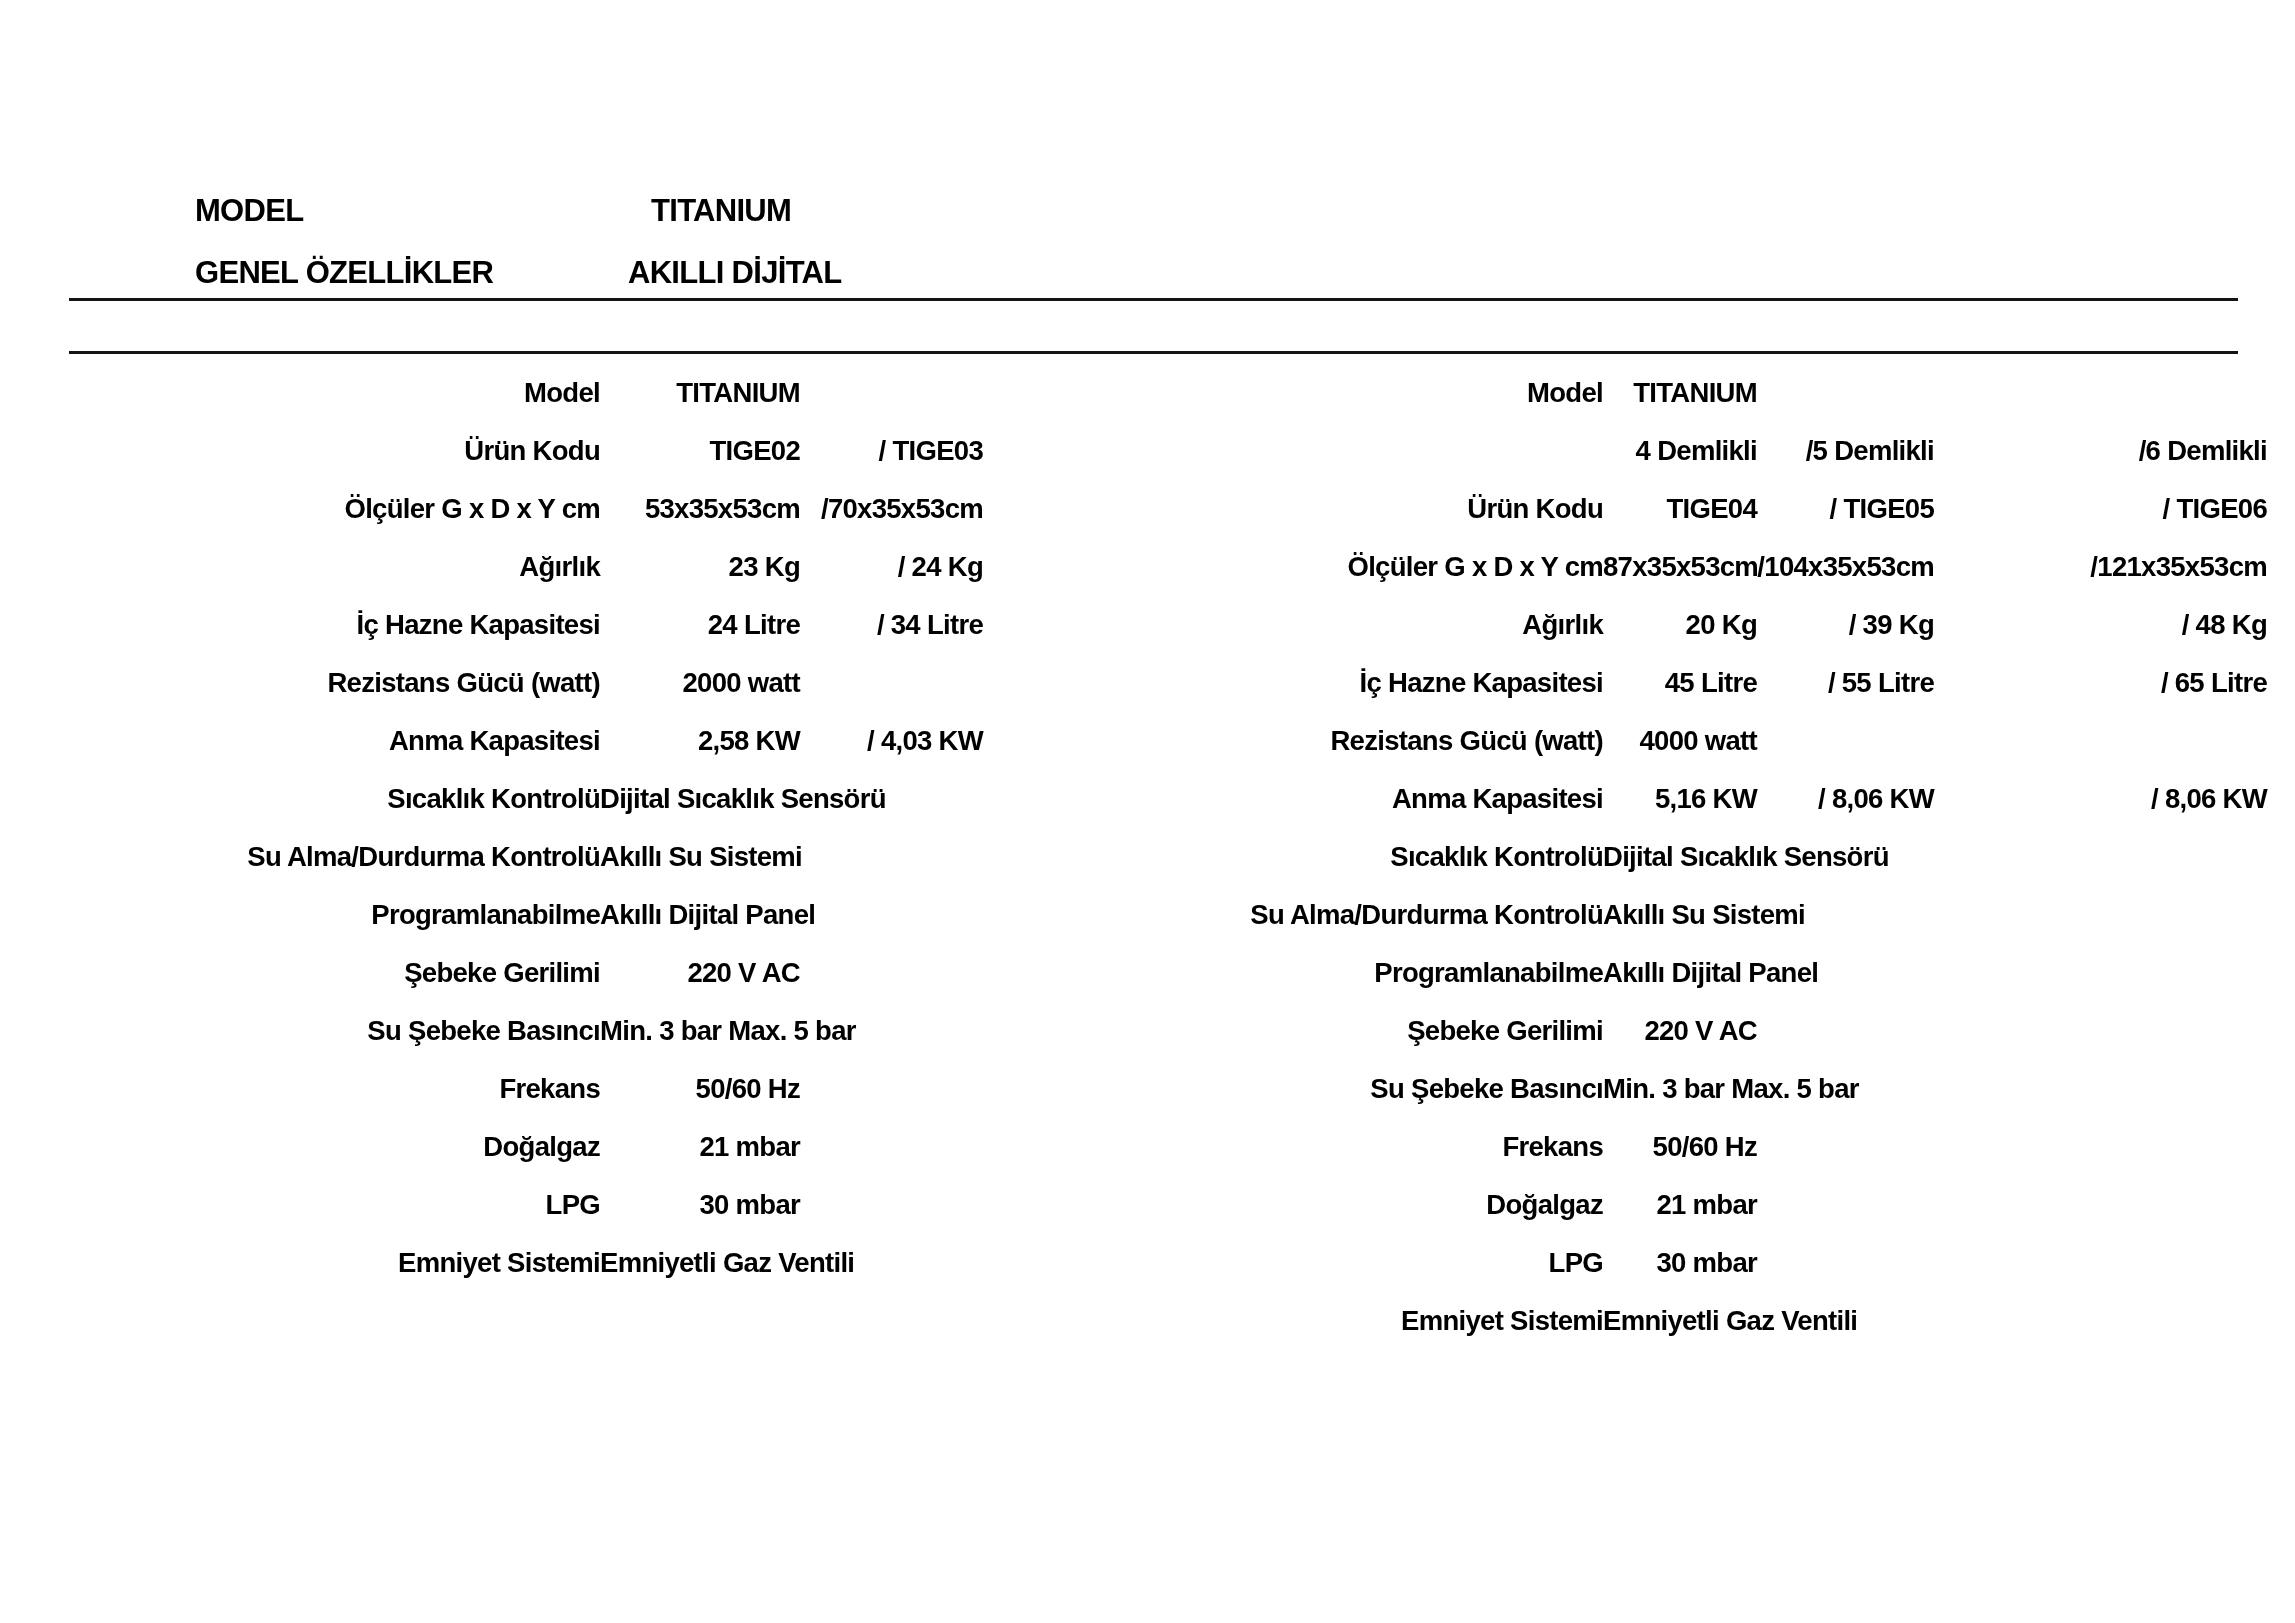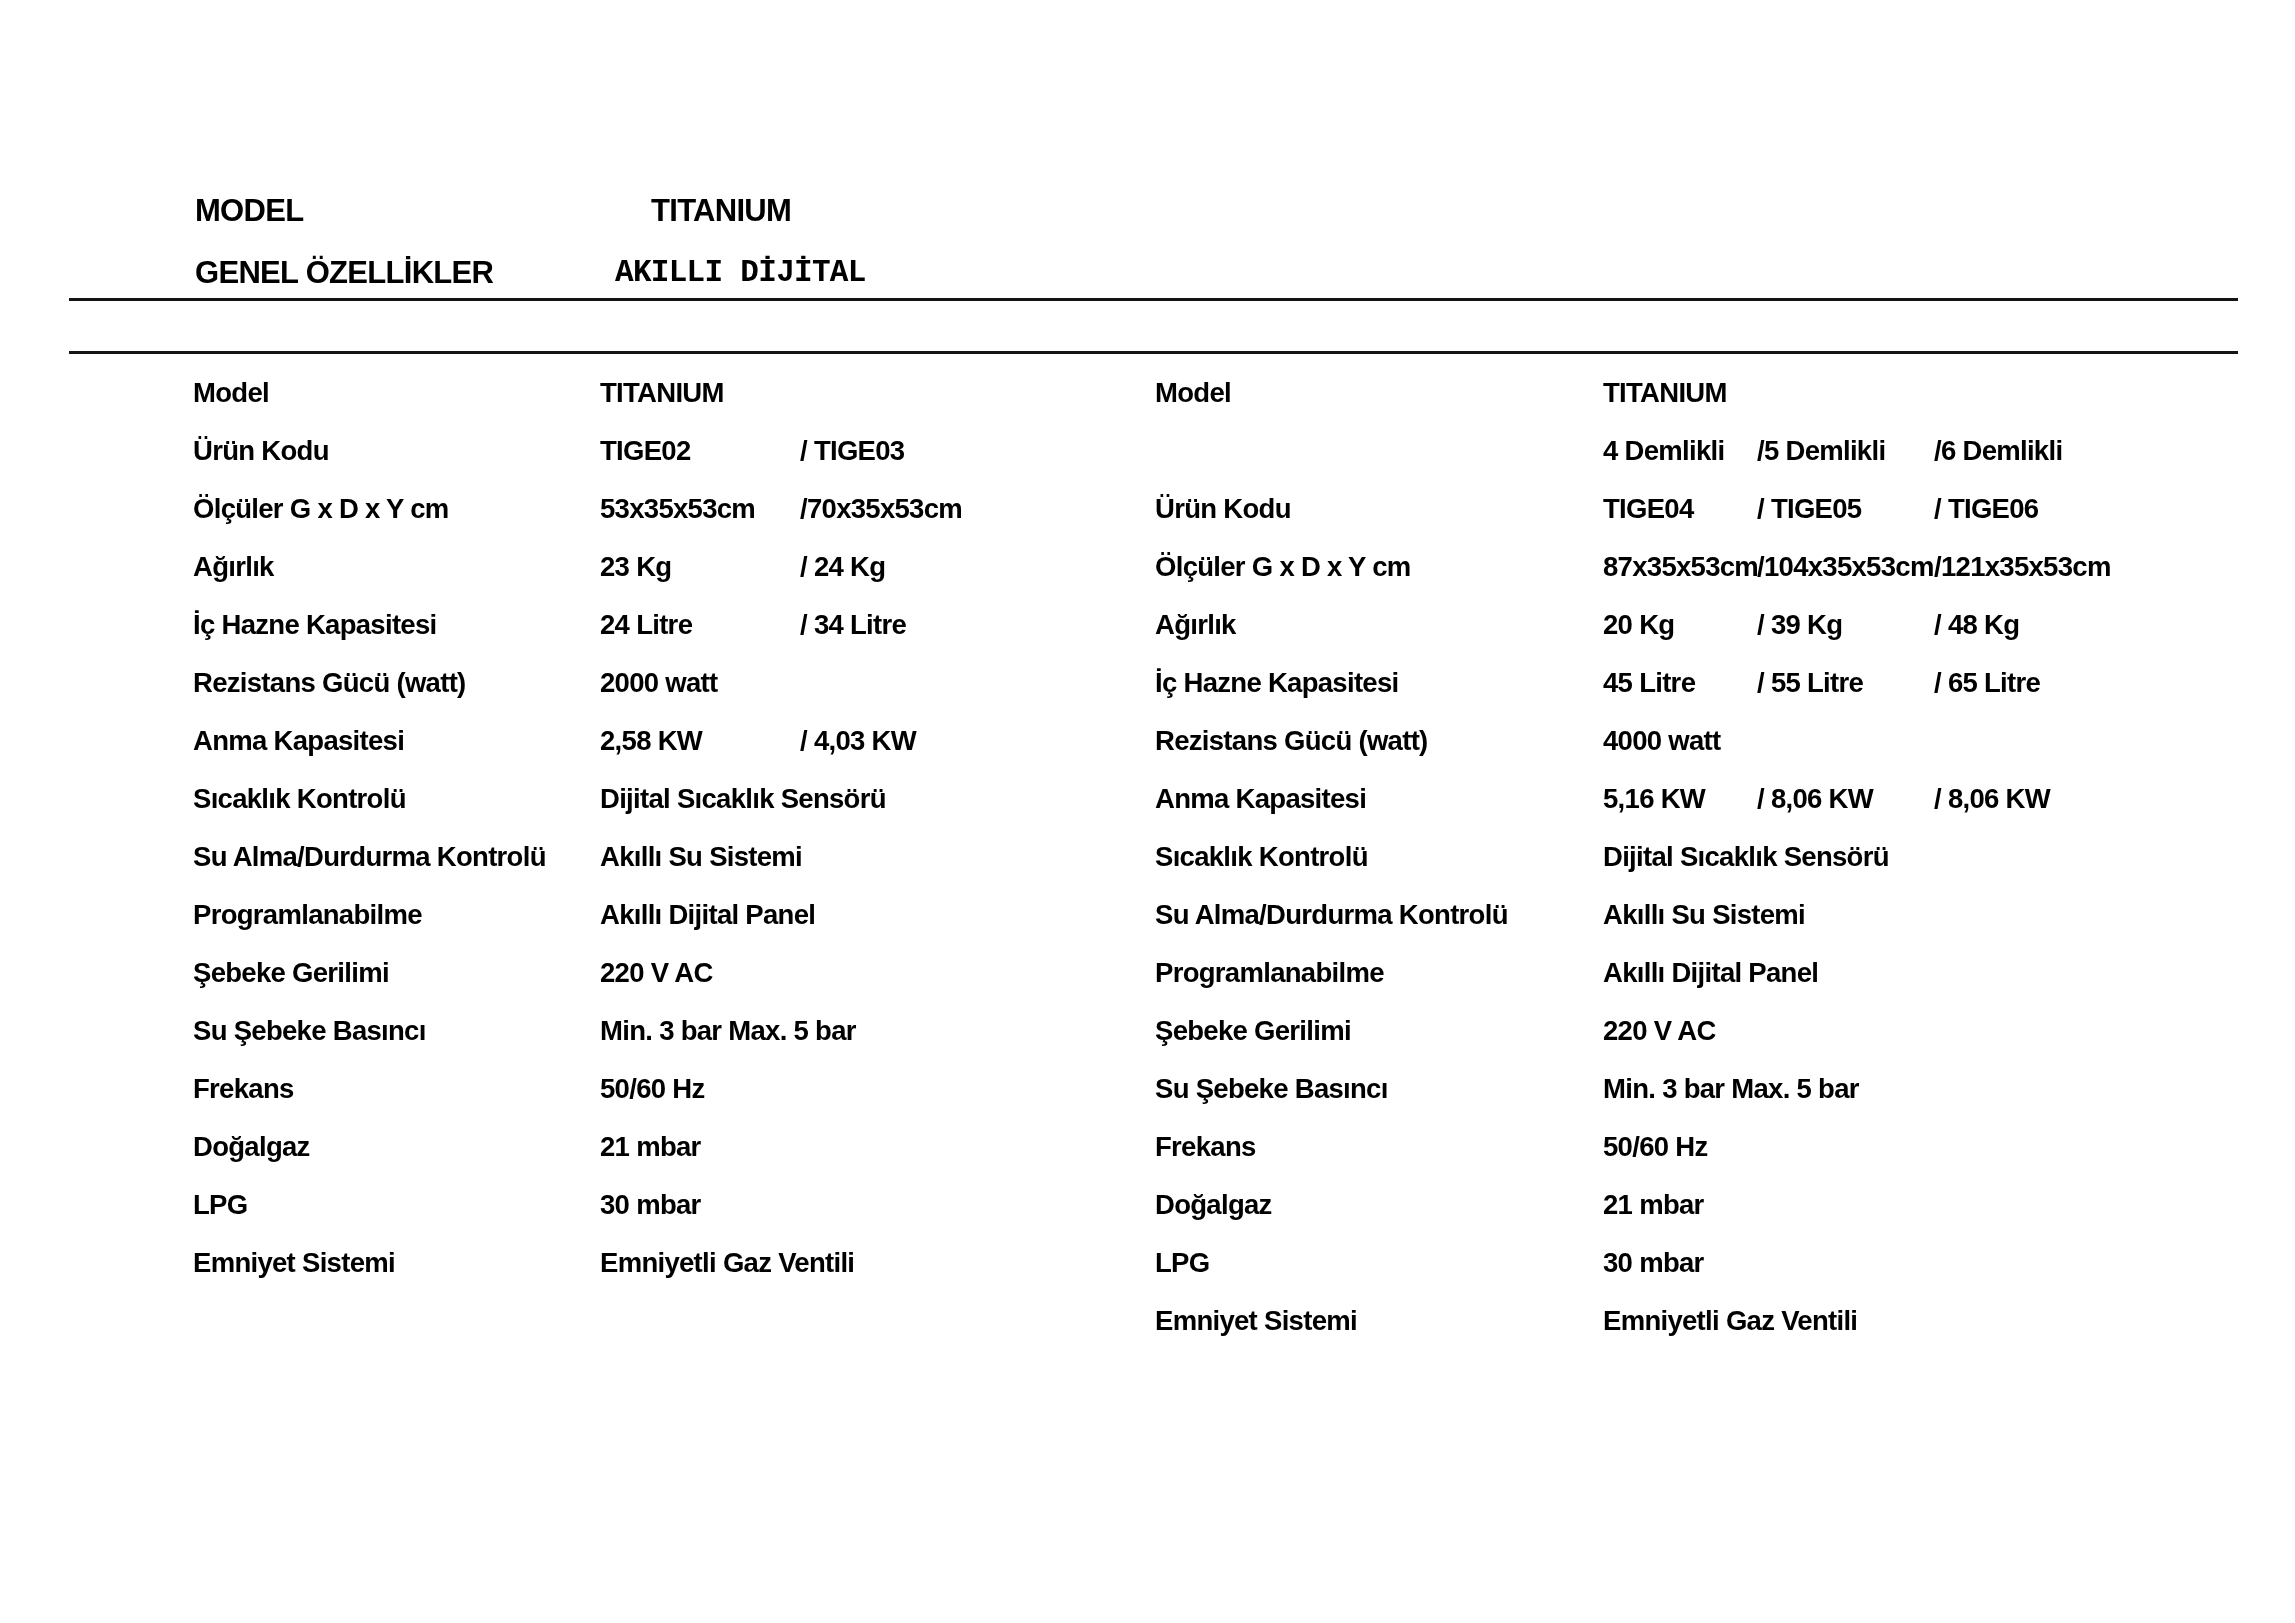--- a/index.html
+++ b/index.html
@@ -9,20 +9,21 @@
   }
   .page {
     position: relative;
     width: 2295px;
     height: 1623px;
     background: #ffffff;
     font-family: "Liberation Sans", "DejaVu Sans", sans-serif;
     font-weight: 700;
     color: #000000;
     overflow: hidden;
+    text-align: right;
   }
   .abs { position: absolute; white-space: nowrap; }
 
   
   .top-label   { font-size: 31px; letter-spacing: -0.7px; line-height: 37px; }
 
   
   .rule {
     position: absolute;
     left: 69px;
@@ -52,21 +53,21 @@
 </style>
 </head>
 <body>
 
 <div class="page">
 
   <div class="abs top-label" style="left:195px; top:192px;">MODEL</div>
   <div class="abs top-label" style="left:651px; top:192px;">TITANIUM</div>
 
   <div class="abs top-label" style="left:195px; top:254px;">GENEL ÖZELLİKLER</div>
-  <div class="abs top-label" style="left:615px; top:254px;font-family:Liberation Mono, monospace;">AKILLI DİJİTAL</div>
+  <div class="abs top-label" style="left:628px; top:254px;">AKILLI DİJİTAL</div>
 
   <div class="rule" style="top:298px;"></div>
   <div class="rule" style="top:351px;"></div>
 
 
   <div class="spec-table left" style="left:193px;">
     <div class="rows">
         <div class="spec-row">
     <div class="cell label">Model</div>
     <div class="cell val">TITANIUM</div>

